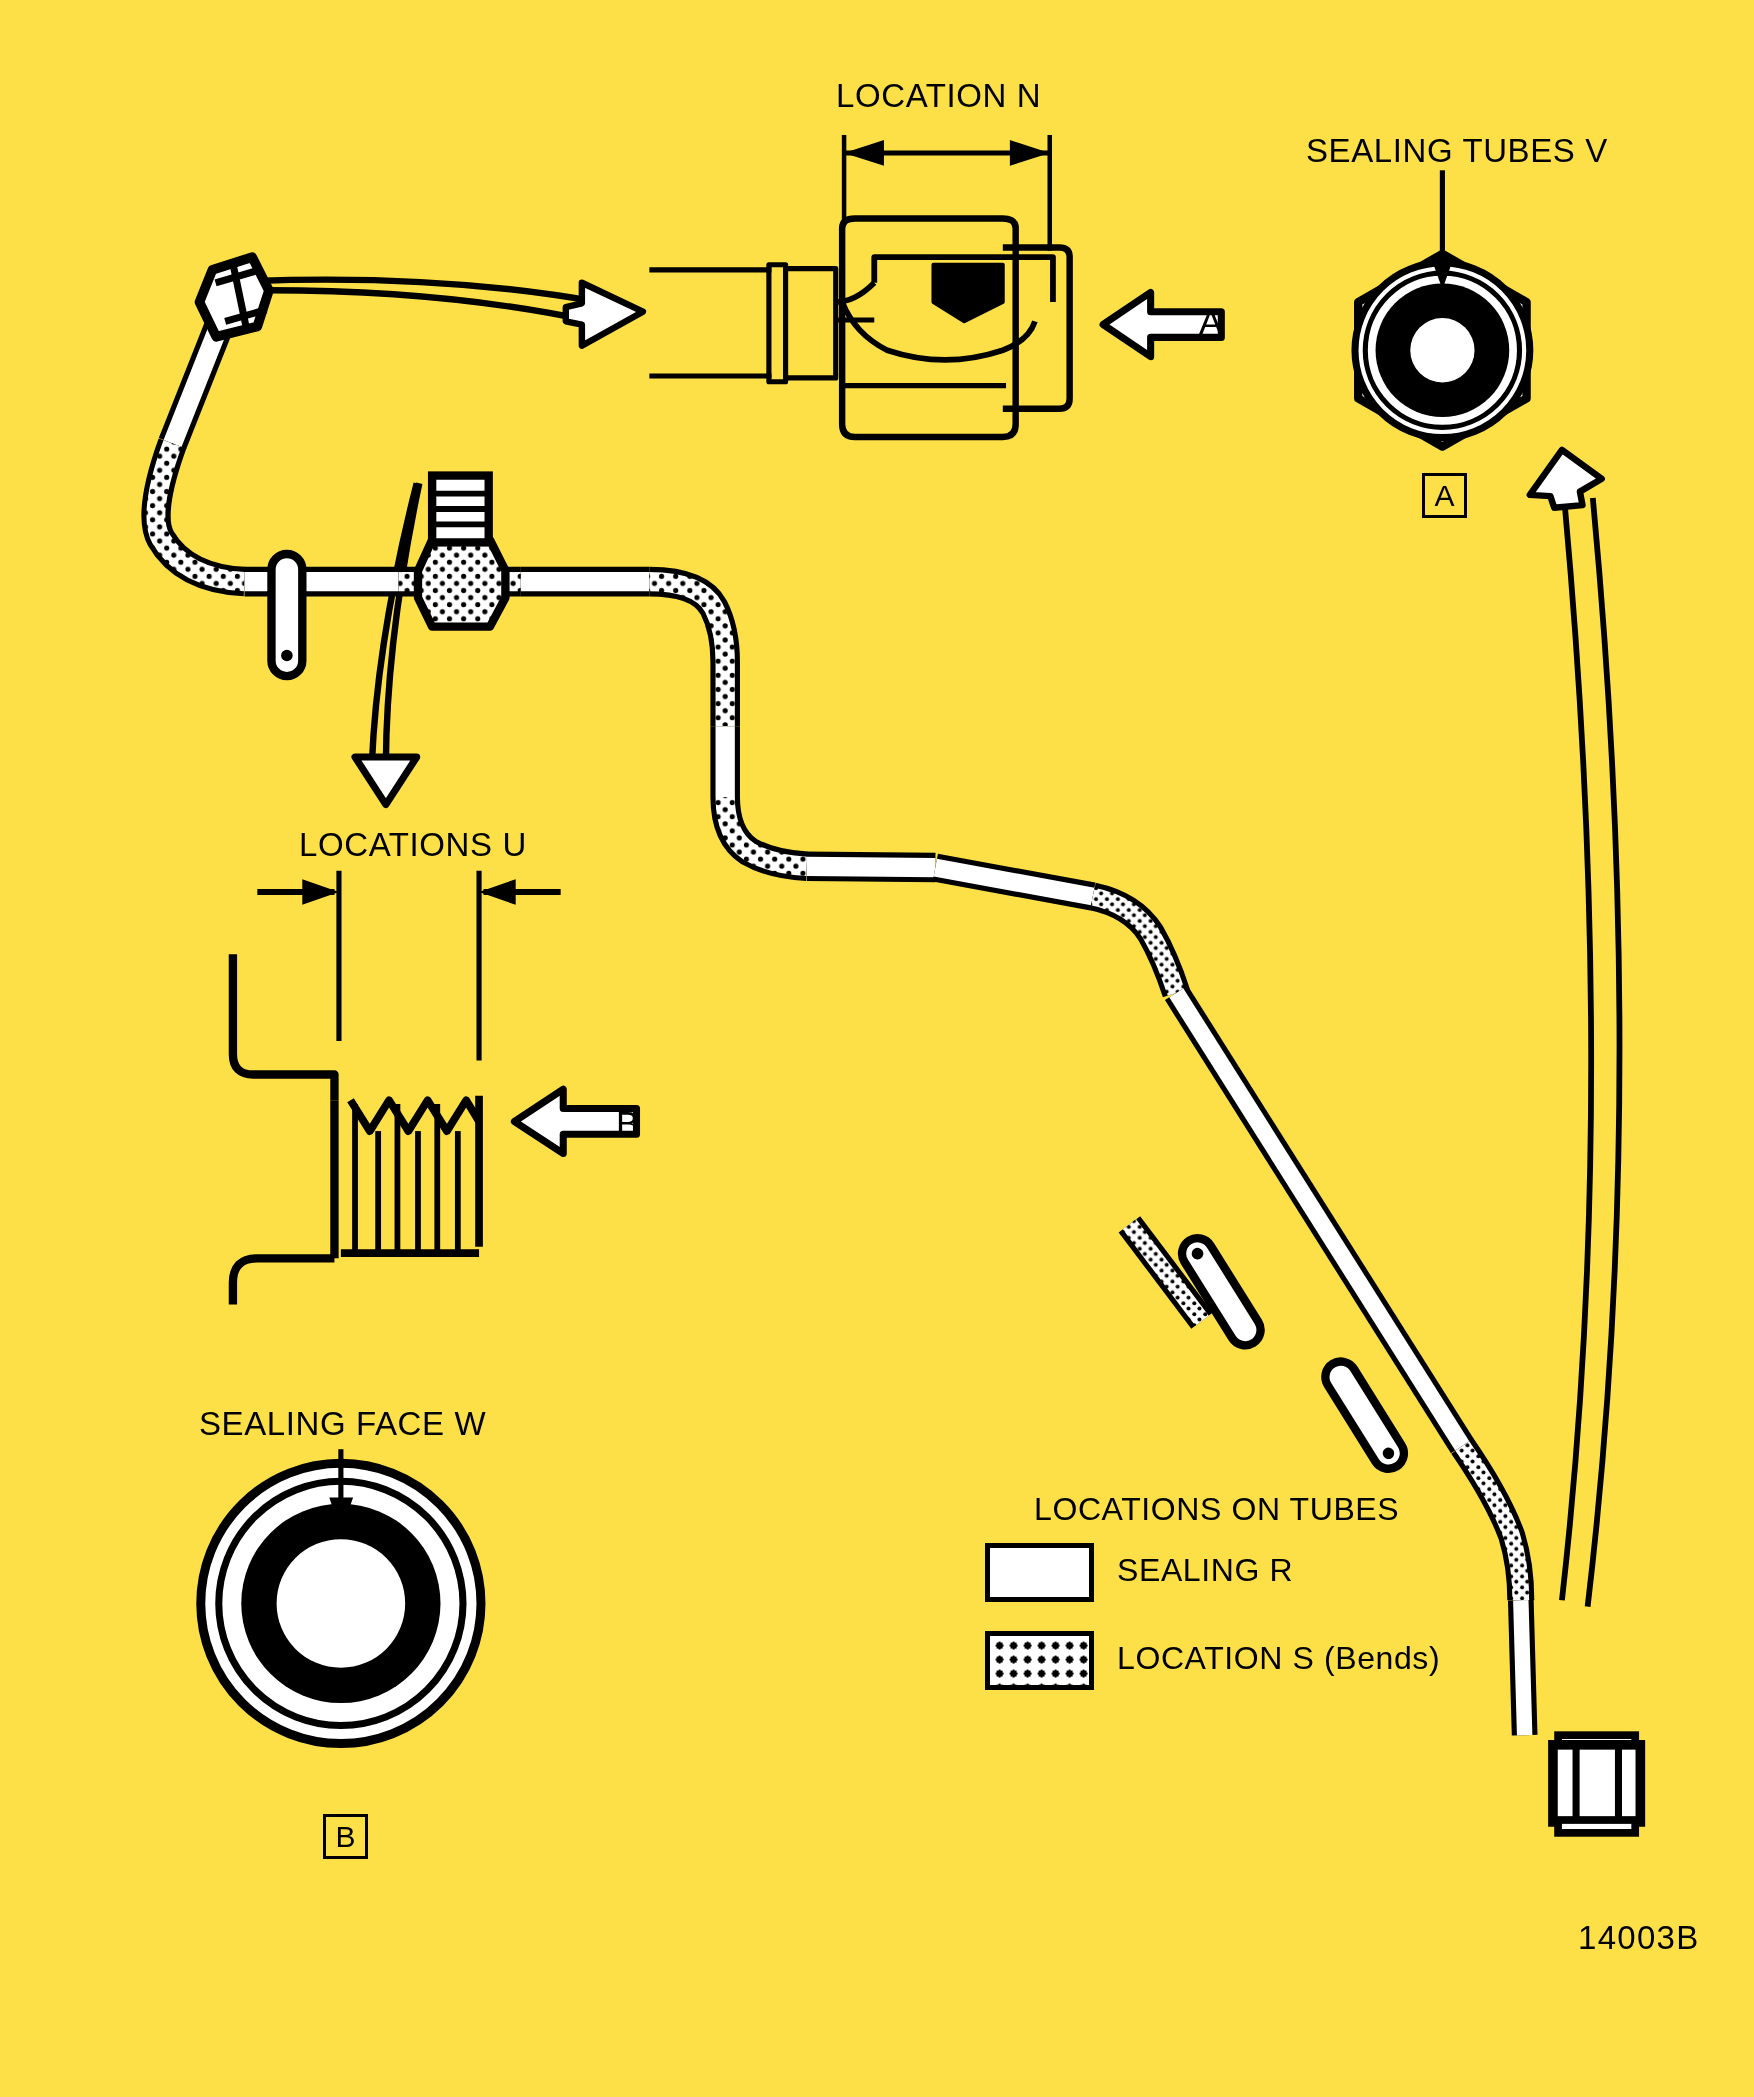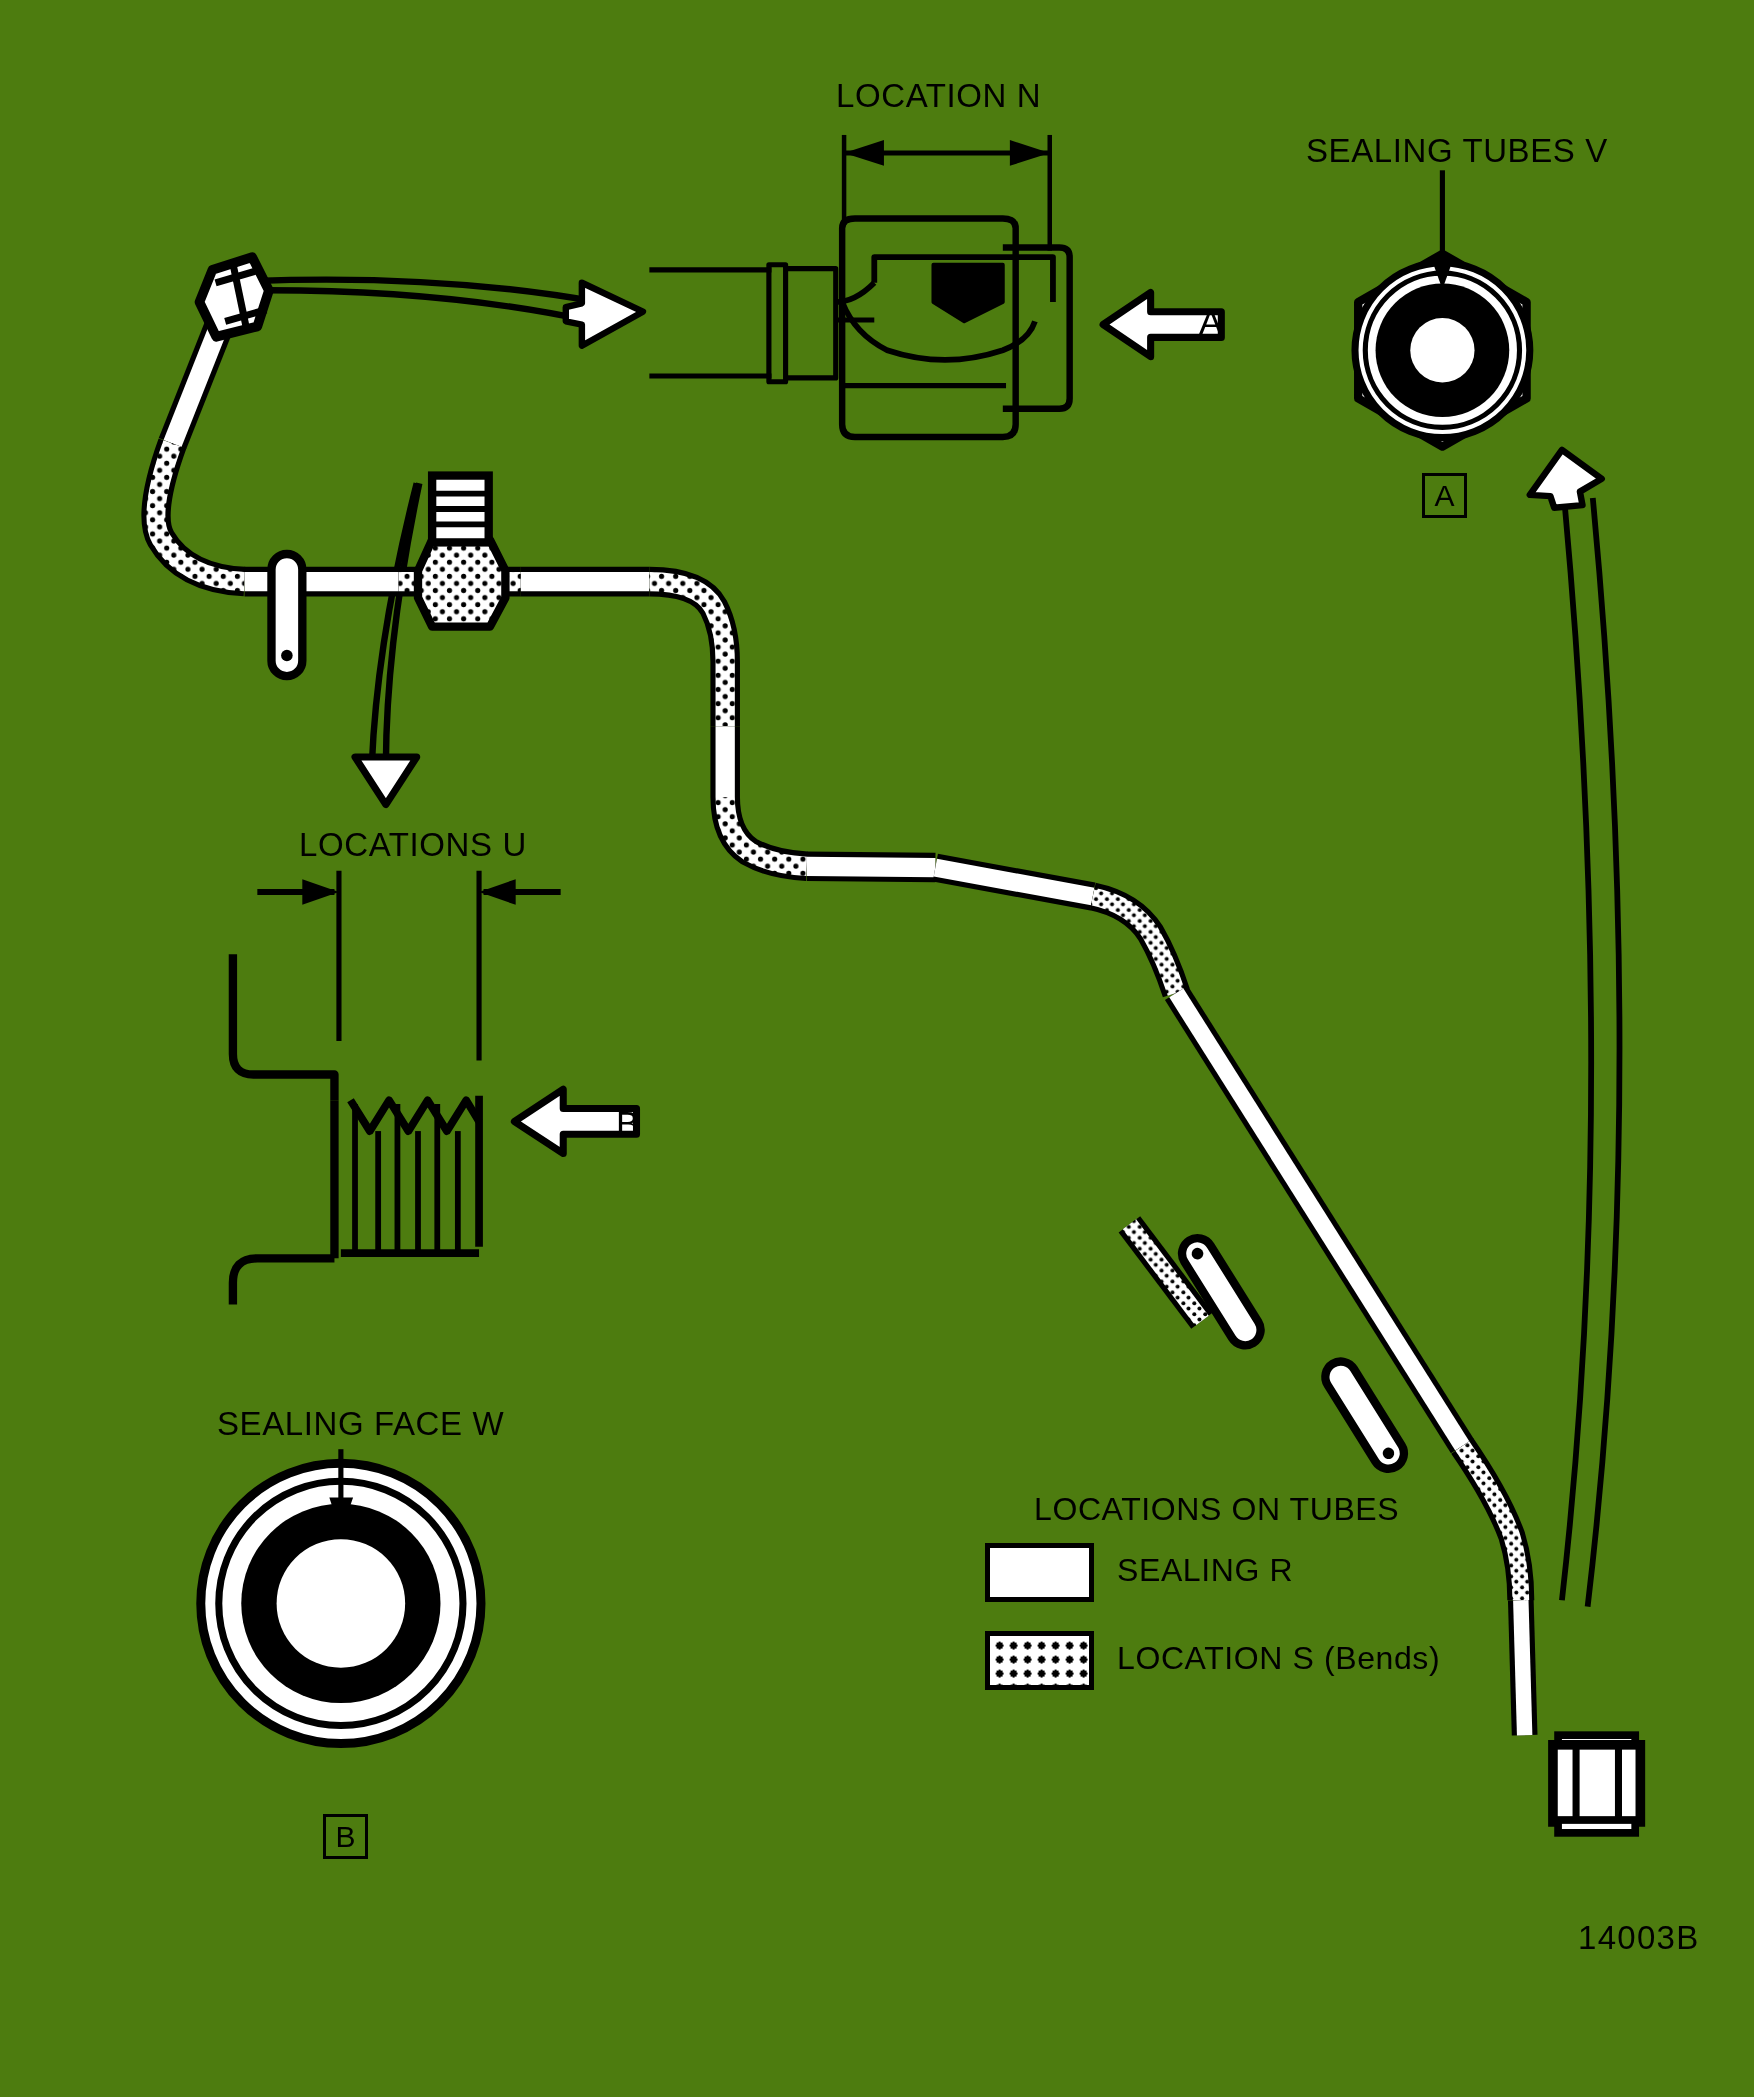--- a/index.html
+++ b/index.html
@@ -7,21 +7,21 @@
     padding: 0;
     background: #ffffff;
   }
   body {
     font-family: "Liberation Sans", sans-serif;
   }
   #sheet {
     position: relative;
     width: 1755px;
     height: 2097px;
-    background: #4d7c0f;
+    background: #fde047;
     overflow: hidden;
   }
   #sheet svg {
     position: absolute;
     left: 0;
     top: 0;
   }
   .lbl {
     position: absolute;
     font-family: "Liberation Sans", sans-serif;
@@ -319,21 +319,21 @@
   <div class="lbl lbl-view" style="left:1199px; top:302px;">A</div>
 
   <div class="lbl lbl-title" style="left:1306px; top:132px;">SEALING TUBES V</div>
 
   <div class="boxlbl" style="left:1422px; top:473px; width:39px; height:39px; line-height:39px;">A</div>
 
   <div class="lbl lbl-title" style="left:299px; top:826px;">LOCATIONS U</div>
 
   <div class="lbl lbl-view" style="left:616px; top:1104px;">B</div>
 
-  <div class="lbl lbl-title" style="left:217px; top:1405px;">SEALING FACE W</div>
+  <div class="lbl lbl-title" style="left:199px; top:1405px;">SEALING FACE W</div>
 
   <div class="boxlbl" style="left:323px; top:1814px; width:39px; height:39px; line-height:39px;">B</div>
 
   <div>
 
     <div class="lbl lbl-legend-head" style="left:1034px; top:1491px;text-align:center;">LOCATIONS ON TUBES</div>
 
     <div class="swatch" style="left:985px; top:1543px; width:109px; height:59px;"></div>
     <div class="lbl lbl-legend-item" style="left:1117px; top:1552px;">SEALING R</div>
 

